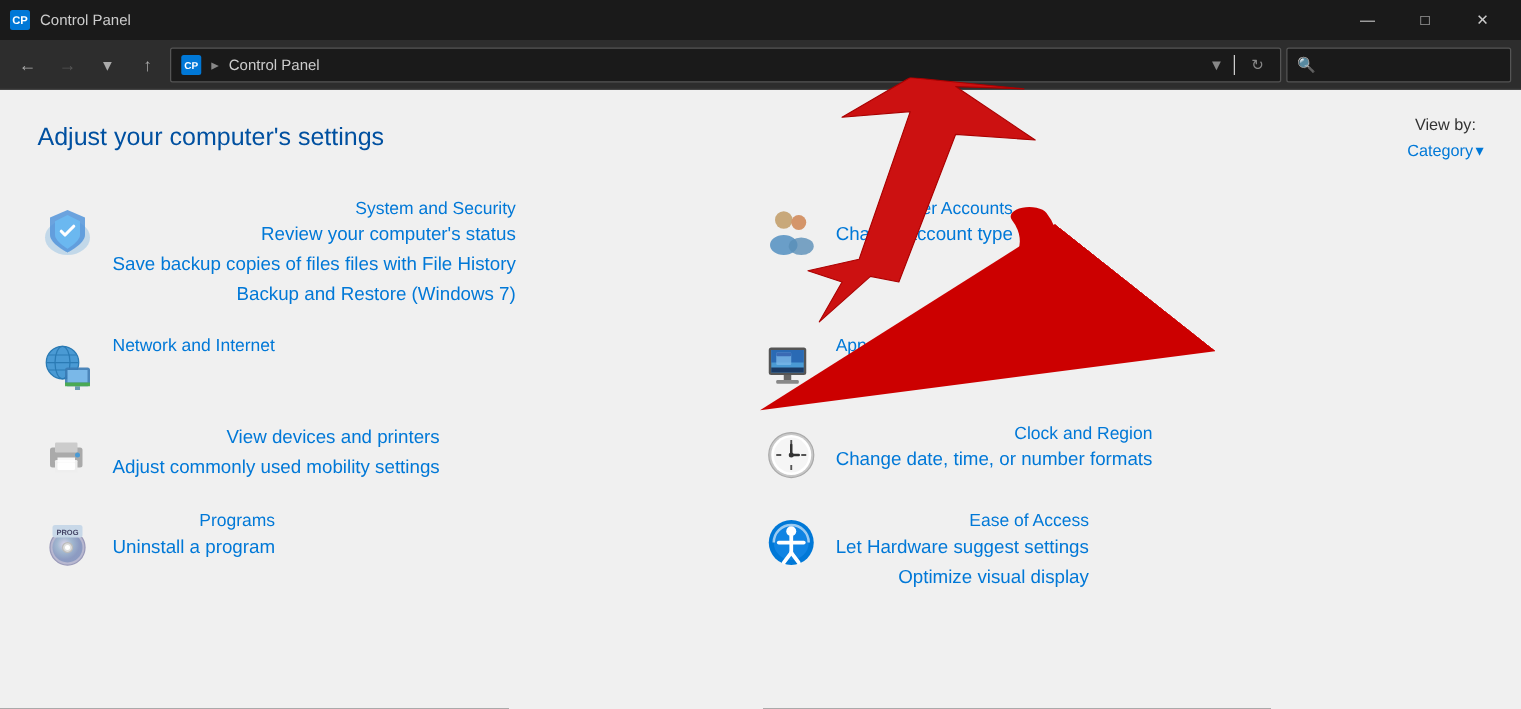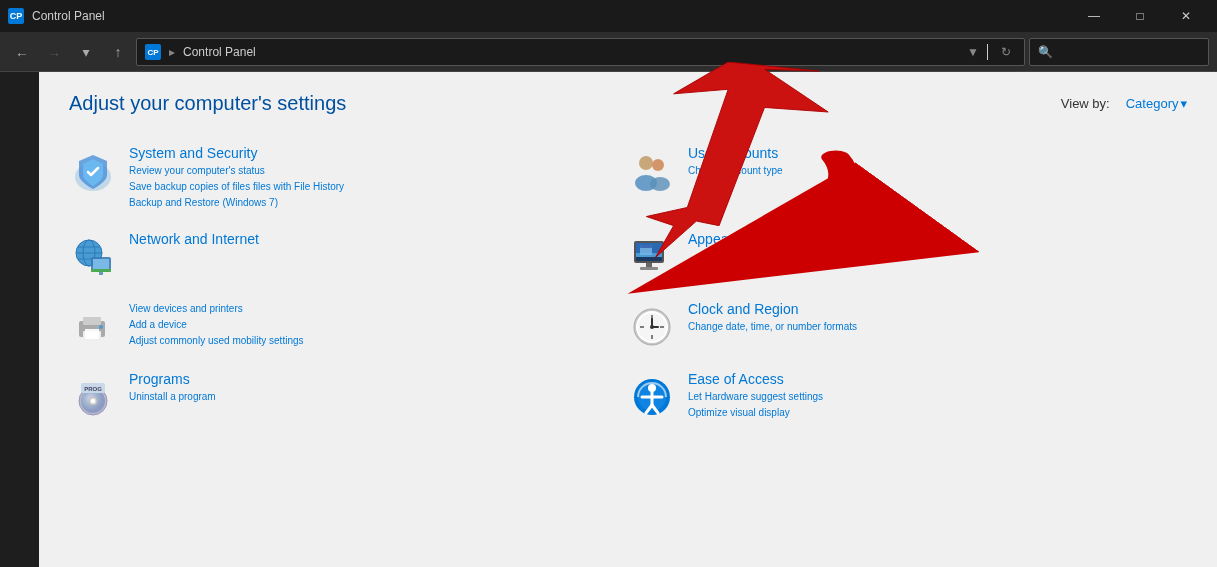--- a/index.html
+++ b/index.html
@@ -106,36 +106,38 @@
     .page-title {
       color: #0050a0;
       font-size: 20px;
       font-weight: 400;
     }
     .view-by {
       font-size: 13px;
       color: #333;
       display: flex;
       align-items: center;
-      gap: 16px;
+      gap: 6px;
+      flex-direction: column;
     }
     .view-by-link {
       color: #0078d7;
       cursor: pointer;
       display: flex;
       align-items: flex-end;
       gap: 2px;
     }
 
     
     .categories {
       display: grid;
       grid-template-columns: 1fr 1fr;
       gap: 0;
       position: relative;
+      text-align: right;
     }
 
     .category-item {
       display: flex;
       align-items: flex-start;
       gap: 12px;
       padding: 10px 0;
     }
 
     .cat-icon {
@@ -150,21 +152,21 @@
     .cat-content {}
     .cat-title {
       font-size: 14px;
       color: #0078d7;
       cursor: pointer;
       font-weight: 400;
       display: block;
       margin-bottom: 2px;
     }
     .cat-link {
-      font-size: 10px;
+      font-size: 15px;
       color: #0078d7;
       cursor: pointer;
       display: block;
       line-height: 1.6;
     }
 
     
     .arrow-overlay {
       position: absolute;
       top: 0; left: 0;
@@ -308,21 +310,20 @@
           <rect x="12" y="12" width="18" height="8" rx="1" fill="#ccc"></rect>
           <rect x="12" y="26" width="18" height="10" rx="1" fill="#eee"></rect>
           <rect x="14" y="28" width="14" height="6" rx="1" fill="white"></rect>
           <circle cx="30" cy="22" r="2" fill="#4a9ad4"></circle>
 
           <rect x="14" y="24" width="14" height="4" fill="white" opacity="0.9"></rect>
         </svg>
       </div>
       <div class="cat-content">
         <span class="cat-link">View devices and printers</span>
-        <span class="cat-link">Add a device</span>
         <span class="cat-link">Adjust commonly used mobility settings</span>
       </div>
     </div>
 
     <div class="category-item">
       <div class="cat-icon">
         <svg viewBox="0 0 44 44" xmlns="http://www.w3.org/2000/svg">
           <circle cx="22" cy="22" r="18" fill="#c8c8c8" stroke="#aaa" stroke-width="1"></circle>
           <circle cx="22" cy="22" r="16" fill="white"></circle>
           <circle cx="22" cy="22" r="14" fill="#f5f5f5"></circle>
@@ -401,21 +402,21 @@
       </defs>
 
       <path d="M 480 30 C 500 80, 450 150, 380 195" fill="none" stroke="#cc0000" stroke-width="18" marker-end="url(#arrowhead)" stroke-linecap="round"></path>
 
     </svg>
   </div>
 
 </div>
 
 <style>
-  .content { position: relative; margin-left: 39px; }
+  .content { position: relative; }
   .categories { position: relative; }
   
   .chunky-arrow {
     position: absolute;
     top: 60px;
     right: 20px;
     width: 280px;
     height: 220px;
     pointer-events: none;
     z-index: 10;

